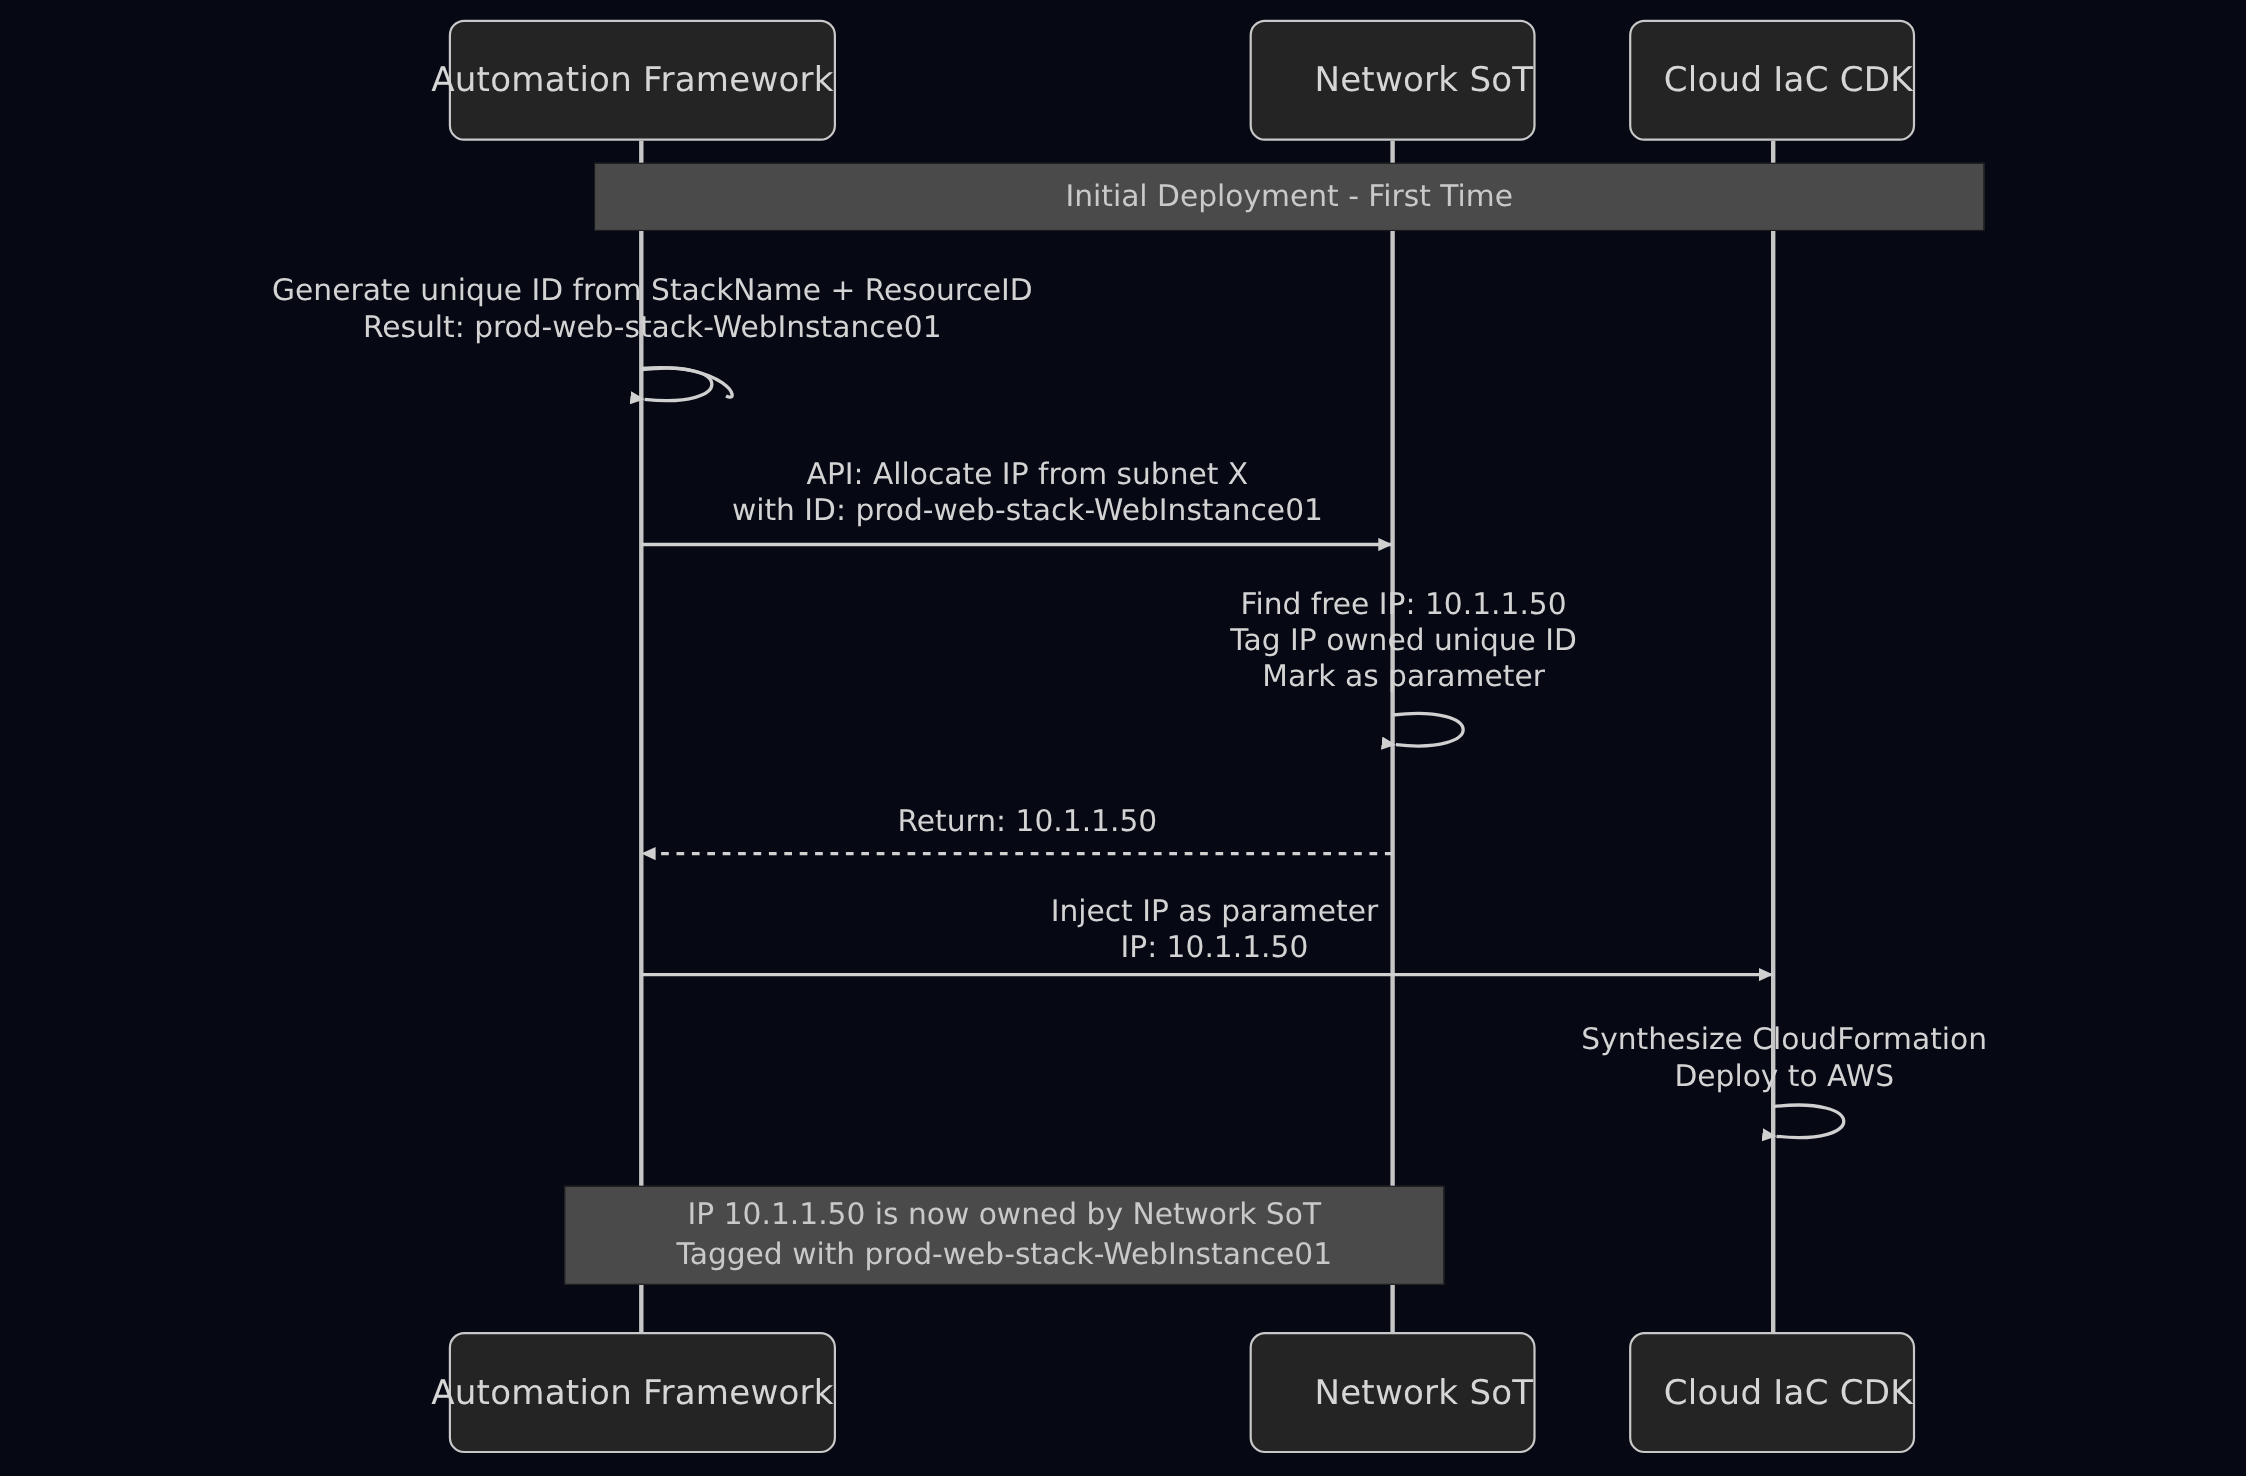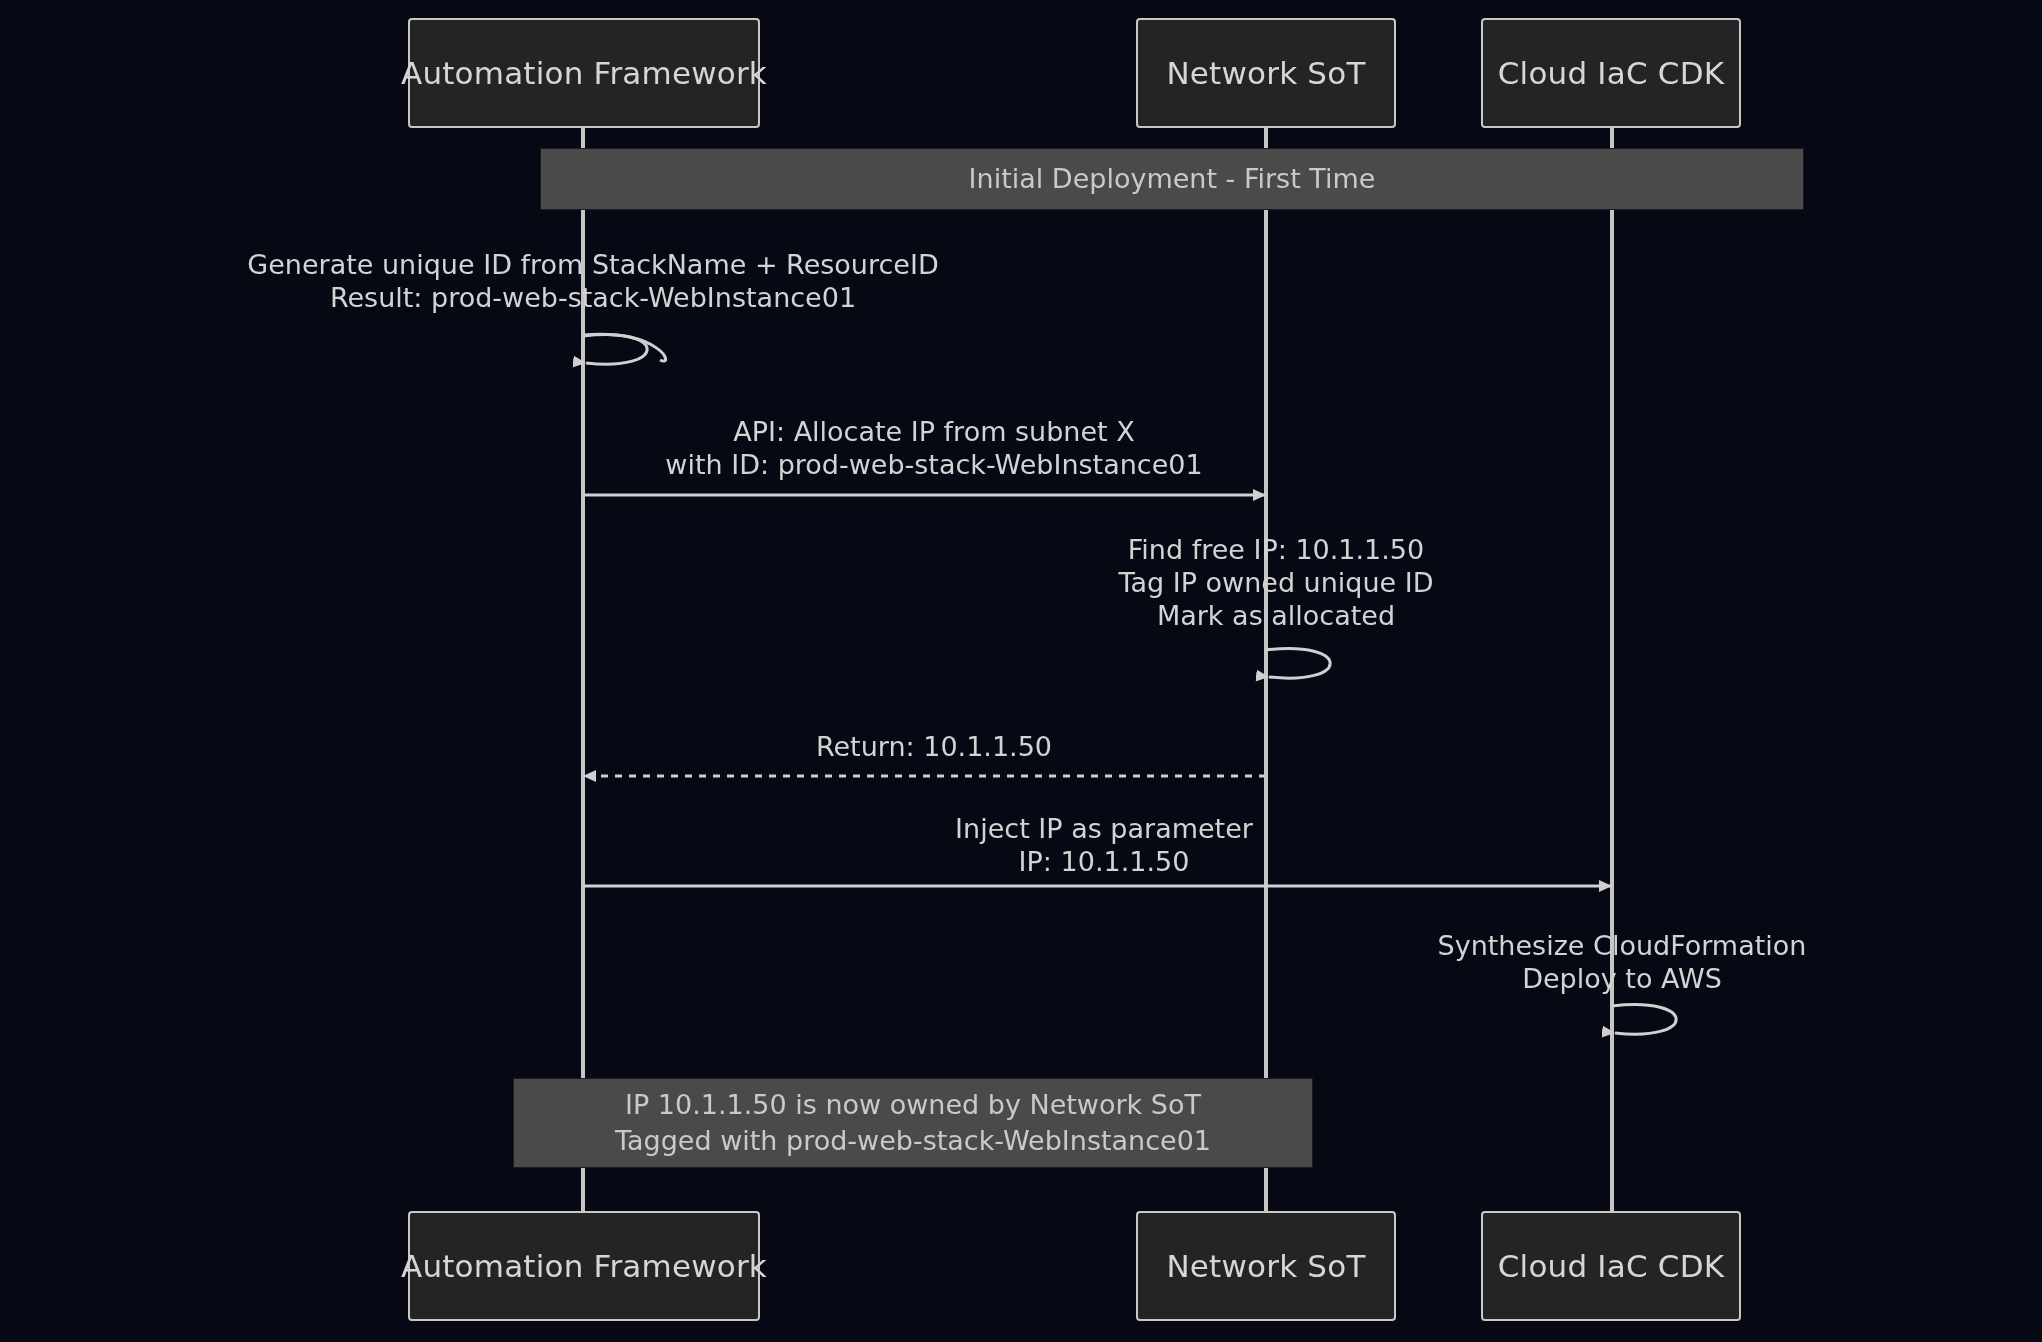--- a/index.html
+++ b/index.html
@@ -24,24 +24,24 @@
     top: 0;
     width: 2042px;
     height: 1342px;
     overflow: visible;
   }
   .actor-box {
     position: absolute;
     box-sizing: border-box;
     background: #242424;
     border: 2px solid #c8c8c8;
-    border-radius: 4px;
+    border-radius: 14px;
     display: flex;
     align-items: center;
-    justify-content: center;
+    justify-content: flex-end;
   }
   .actor-label {
     color: #d6d6d6;
     font-size: 31px;
     font-family: "DejaVu Sans", sans-serif;
     letter-spacing: 0.2px;
     white-space: nowrap;
   }
   .note-box {
     position: absolute;
@@ -140,21 +140,21 @@
   </div>
 
   <div class="msg-label" style="left:924px; top:415px;">
     <span class="ln">API: Allocate IP from subnet X</span>
     <span class="ln">with ID: prod-web-stack-WebInstance01</span>
   </div>
 
   <div class="msg-label" style="left:1266px; top:533px;">
     <span class="ln">Find free IP: 10.1.1.50</span>
     <span class="ln">Tag IP owned unique ID</span>
-    <span class="ln">Mark as allocated</span>
+    <span class="ln">Mark as parameter</span>
   </div>
 
   <div class="msg-label" style="left:924px; top:730px;">
     <span class="ln">Return: 10.1.1.50</span>
   </div>
 
   <div class="msg-label" style="left:1094px; top:812px;">
     <span class="ln">Inject IP as parameter</span>
     <span class="ln">IP: 10.1.1.50</span>
   </div>

